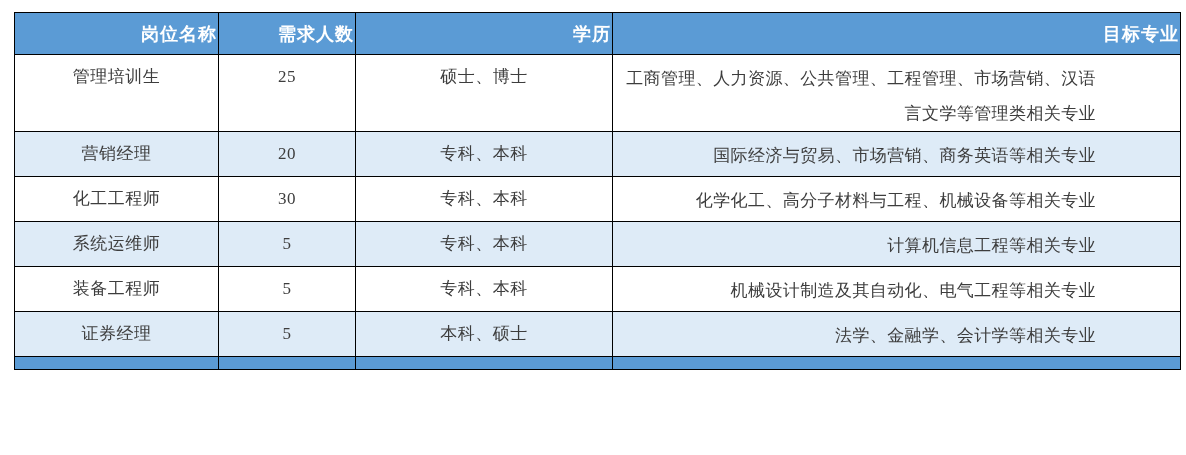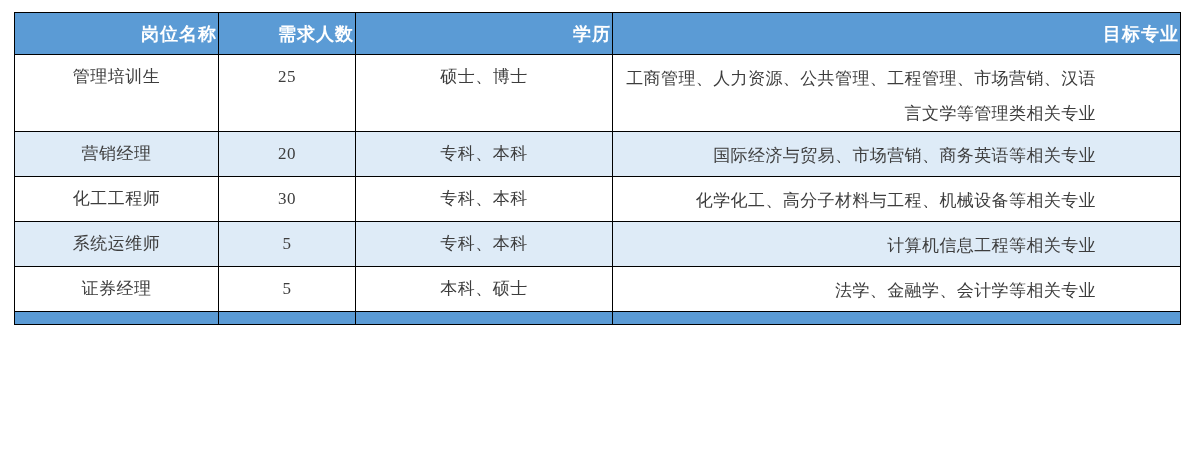--- a/index.html
+++ b/index.html
@@ -110,20 +110,26 @@
           <td class="c2">专科、本科</td>
           <td class="c3">化学化工、高分子材料与工程、机械设备等相关专业</td>
         </tr>
         <tr>
           <td class="c0">系统运维师</td>
           <td class="c1">5</td>
           <td class="c2">专科、本科</td>
           <td class="c3">计算机信息工程等相关专业</td>
         </tr>
         <tr>
+          <td class="c0">装备工程师</td>
+          <td class="c1">5</td>
+          <td class="c2">专科、本科</td>
+          <td class="c3">机械设计制造及其自动化、电气工程等相关专业</td>
+        </tr>
+        <tr>
           <td class="c0">证券经理</td>
           <td class="c1">5</td>
           <td class="c2">本科、硕士</td>
           <td class="c3">法学、金融学、会计学等相关专业</td>
         </tr>
       </tbody>
     <tbody>
       <tr class="footer-strip">
         <td></td>
         <td></td>

